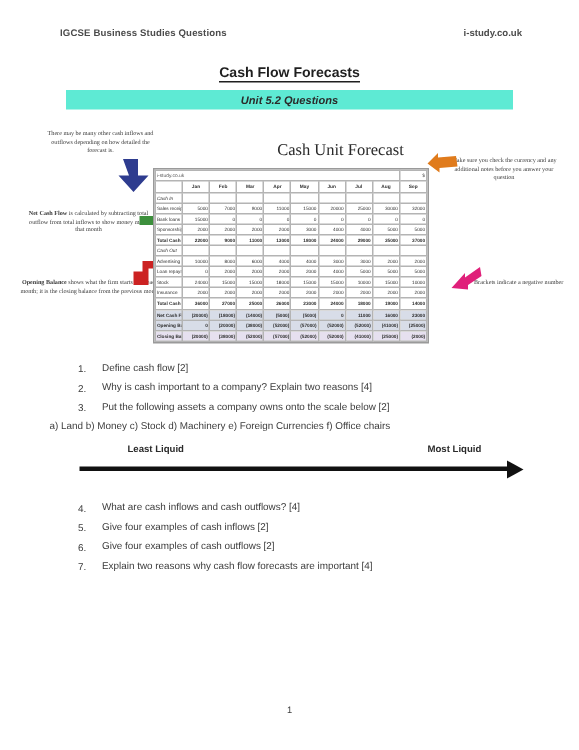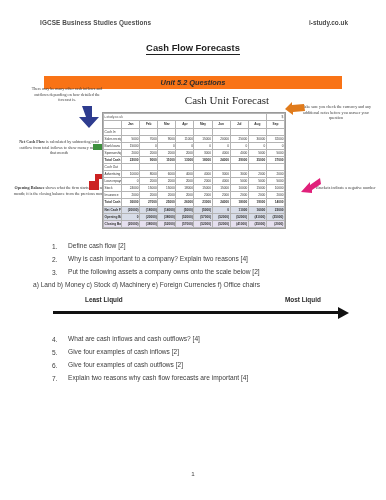--- a/index.html
+++ b/index.html
@@ -12,21 +12,21 @@
 
   
   .hdr{position:absolute;left:0;top:19px;width:386px;height:12px;}
   .hdr .left{position:absolute;left:40px;top:0;font-size:6.4px;font-weight:700;letter-spacing:.1px;color:#4b4b4b;}
   .hdr .right{position:absolute;right:38px;top:0;font-size:6.4px;font-weight:700;color:#4b4b4b;}
 
   .doctitle{position:absolute;left:0;top:42px;width:386px;text-align:center;
     font-size:9.4px;font-weight:700;color:#1f1f1f;}
   .doctitle span{border-bottom:1.1px solid #1f1f1f;padding-bottom:1px;}
 
-  .unitbar{position:absolute;left:44px;top:60px;width:298px;height:13px;background:#f97316;margin-top:16px;}
+  .unitbar{position:absolute;left:44px;top:60px;width:298px;height:13px;background:#5eead4;}
   .unitbar span{display:block;text-align:center;line-height:13px;font-size:7.4px;
     font-style:italic;font-weight:700;color:#2b2b2b;}
 
   
   .diagram{position:absolute;left:0;top:84px;width:386px;height:130px;}
 
   .cf-title{position:absolute;left:152px;top:10px;width:150px;text-align:center;
     font-family:"Liberation Serif",serif;font-size:11px;color:#2a2a2a;}
 
   

